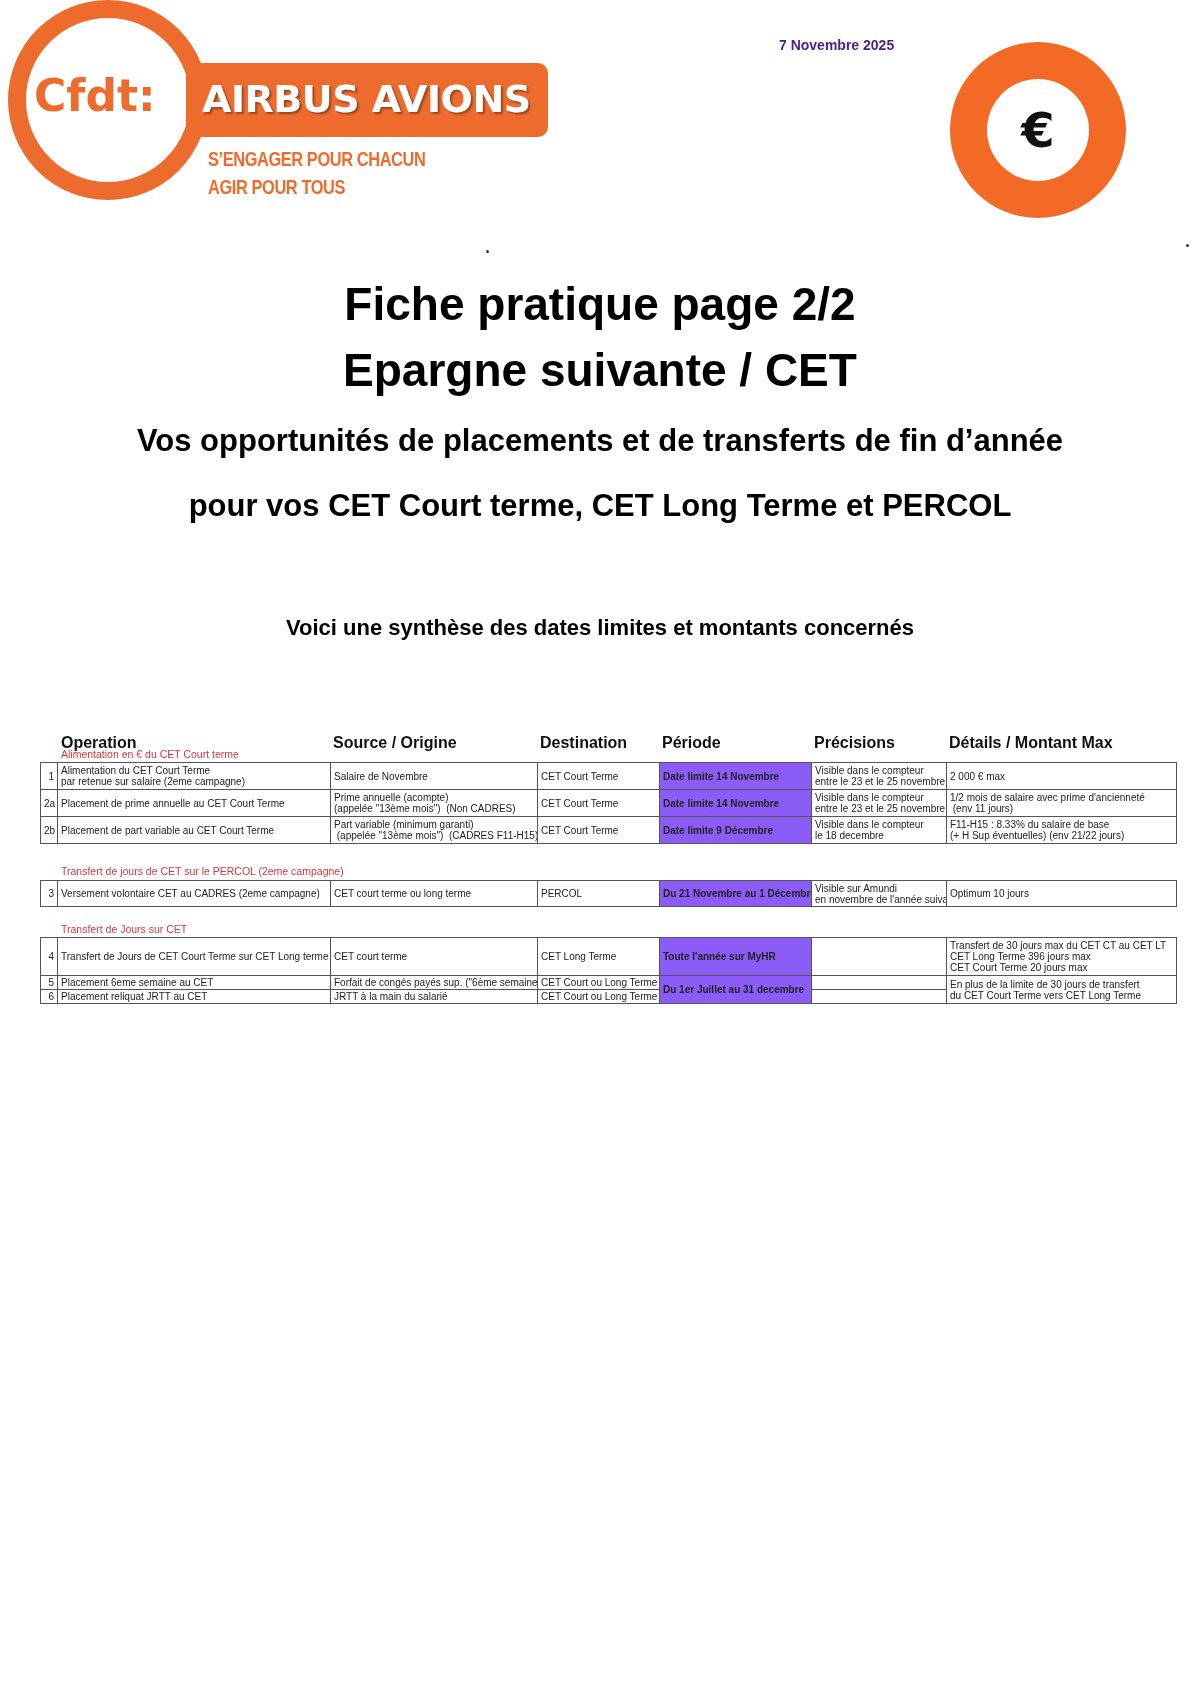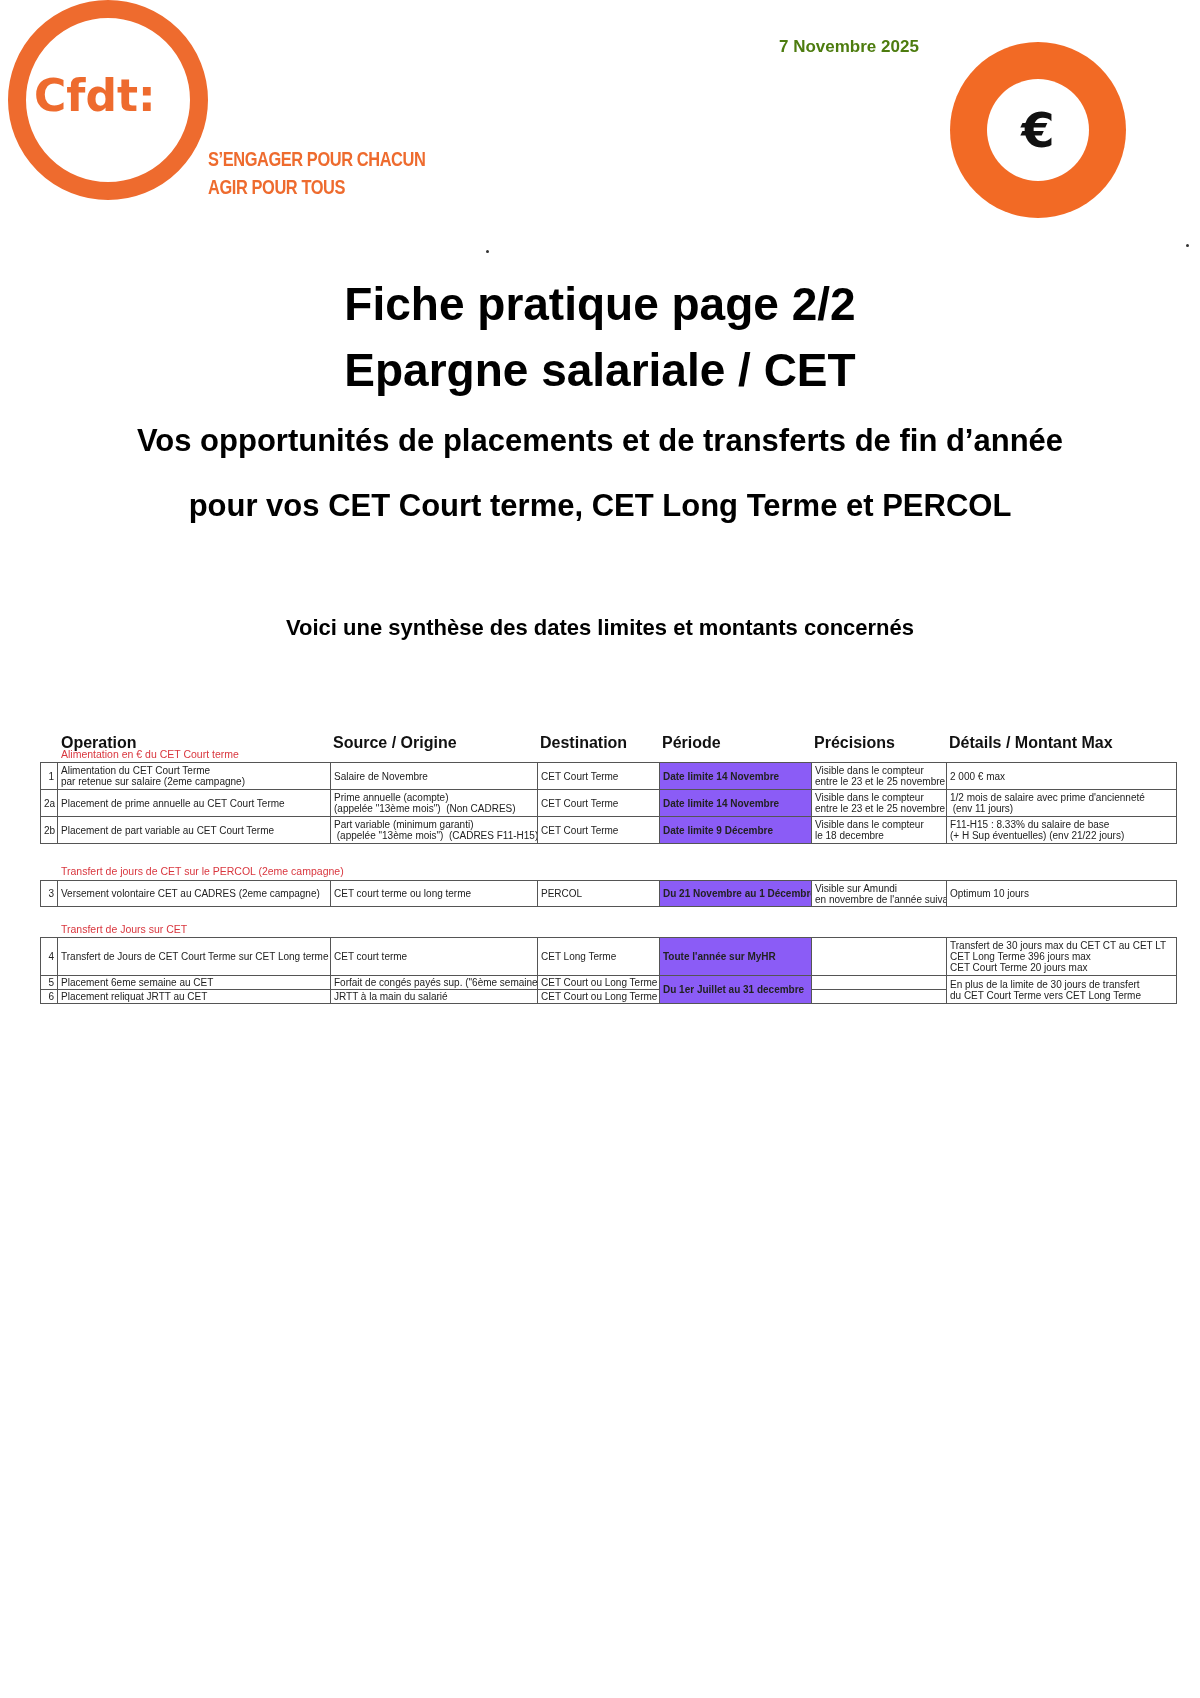--- a/index.html
+++ b/index.html
@@ -15,21 +15,21 @@
   .logo-bar { position: absolute; left: 182px; top: 63px; width: 362px; height: 74px;
               background: #ee6b2e; border-radius: 0 10px 10px 0; }
   .logo-bar-text { position: absolute; left: 16px; top: 14px; font-size: 38px; font-weight: 700;
                    color: #fff; font-family: "DejaVu Sans", sans-serif;
                    text-shadow: 2px 2px 2px rgba(0,0,0,0.35); letter-spacing: -0.5px; }
   .logo-slogan { position: absolute; left: 204px; top: 145px; font-size: 20px; font-weight: 700;
                  color: #ee6b2e; line-height: 28px; font-family: "Liberation Sans", sans-serif;
                  transform: scaleX(0.82); transform-origin: left top; letter-spacing: -0.5px; }
 
   
-  .doc-date { position: absolute; left: 779px; top: 37px; font-size: 17px; font-weight: 700; color: #4d7c0f; }
+  .doc-date { position: absolute; left: 779px; top: 37px; font-size: 14px; font-weight: 700; color: #4c1d95; }
   .euro-badge { position: absolute; left: 950px; top: 42px; width: 176px; height: 176px;
                 border-radius: 50%; background: #f26a25; }
   .euro-inner { position: absolute; left: 37px; top: 37px; width: 102px; height: 102px;
                 border-radius: 50%; background: #fff; display: flex; align-items: center; justify-content: center; }
   .euro-glyph { font-size: 48px; font-weight: 700; color: #111; font-family: "DejaVu Sans", sans-serif; }
 
   .dot { position: absolute; width: 3px; height: 3px; background: #333; border-radius: 50%; }
 
   
   .title { position: absolute; left: 0; width: 1200px; text-align: center; font-weight: 700; color: #000; }
@@ -55,39 +55,42 @@
   col.c-per { width: 152px; }
   col.c-pre { width: 135px; }
   col.c-det { width: 230px; }
 </style>
 </head>
 <body>
 
 <div class="logo">
   <div class="logo-ring"></div>
   <div class="logo-cfdt">Cfdt:</div>
+  <div class="logo-bar">
+    <div class="logo-bar-text">AIRBUS AVIONS</div>
+  </div>
   <div class="logo-slogan">
     <div>S’ENGAGER POUR CHACUN</div>
     <div>AGIR POUR TOUS</div>
   </div>
 </div>
 
 <div class="doc-date">7 Novembre 2025</div>
 
 <div class="euro-badge">
   <div class="euro-inner">
     <span class="euro-glyph">€</span>
   </div>
 </div>
 
 <div class="dot" style="left:486px; top:250px;"></div>
 <div class="dot" style="left:1186px; top:244px;"></div>
 
 <div class="title t1">Fiche pratique page 2/2</div>
-<div class="title t2">Epargne salariale / CET</div>
+<div class="title t2">Epargne suivante / CET</div>
 <div class="title t3">Vos opportunités de placements et de transferts de fin d’année</div>
 <div class="title t4">pour vos CET Court terme, CET Long Terme et PERCOL</div>
 <div class="title t5">Voici une synthèse des dates limites et montants concernés</div>
 
 <div class="tbl-wrap">
 
   <div class="hdr" style="left:21px;">Operation</div>
   <div class="hdr" style="left:293px;">Source / Origine</div>
   <div class="hdr" style="left:500px;text-align:center;">Destination</div>
   <div class="hdr" style="left:622px;">Période</div>

